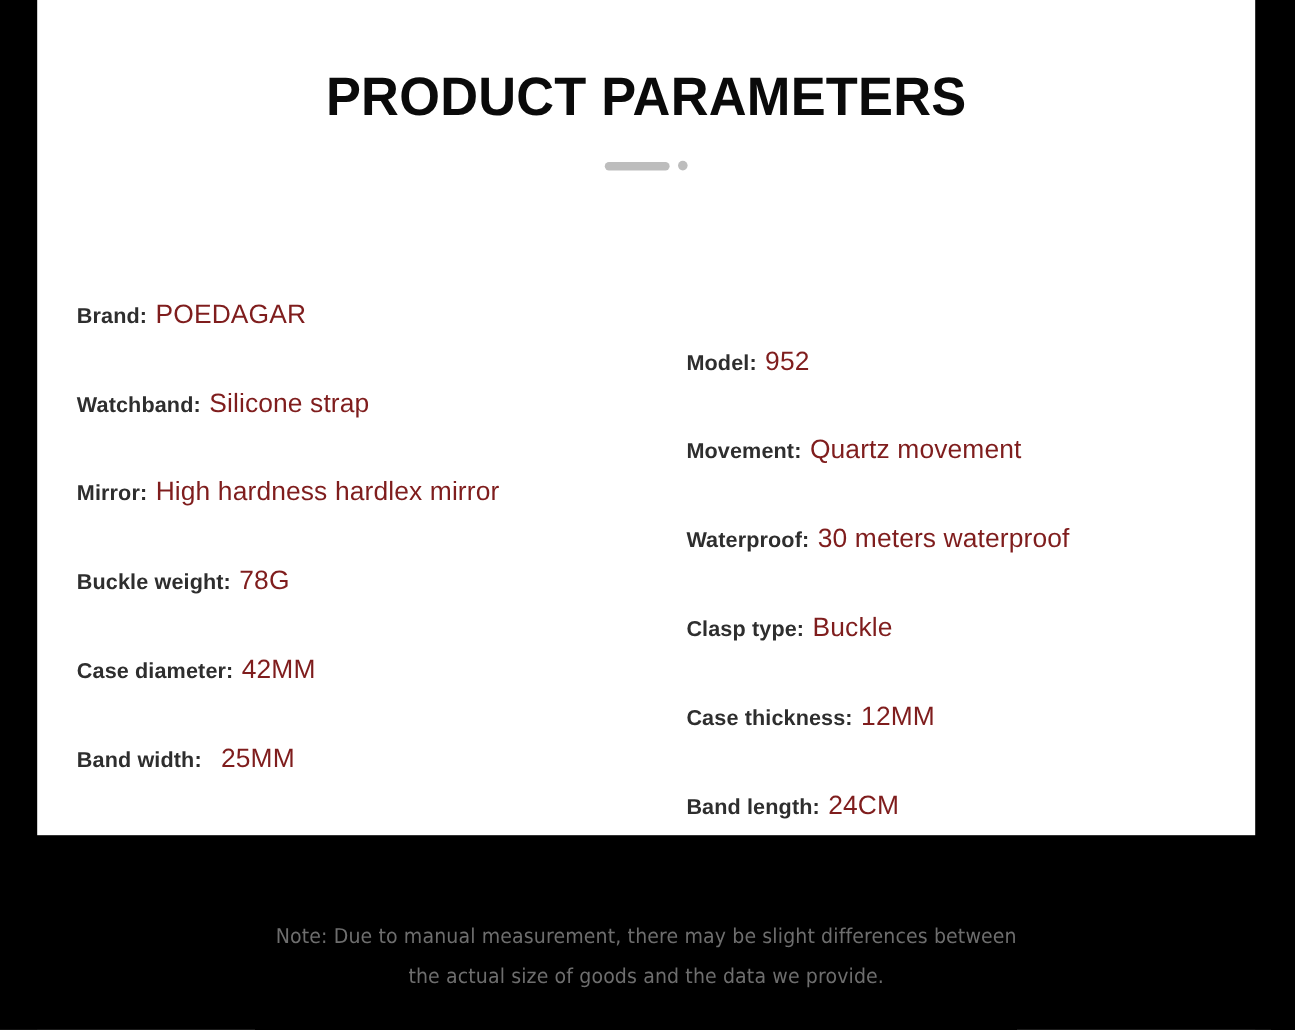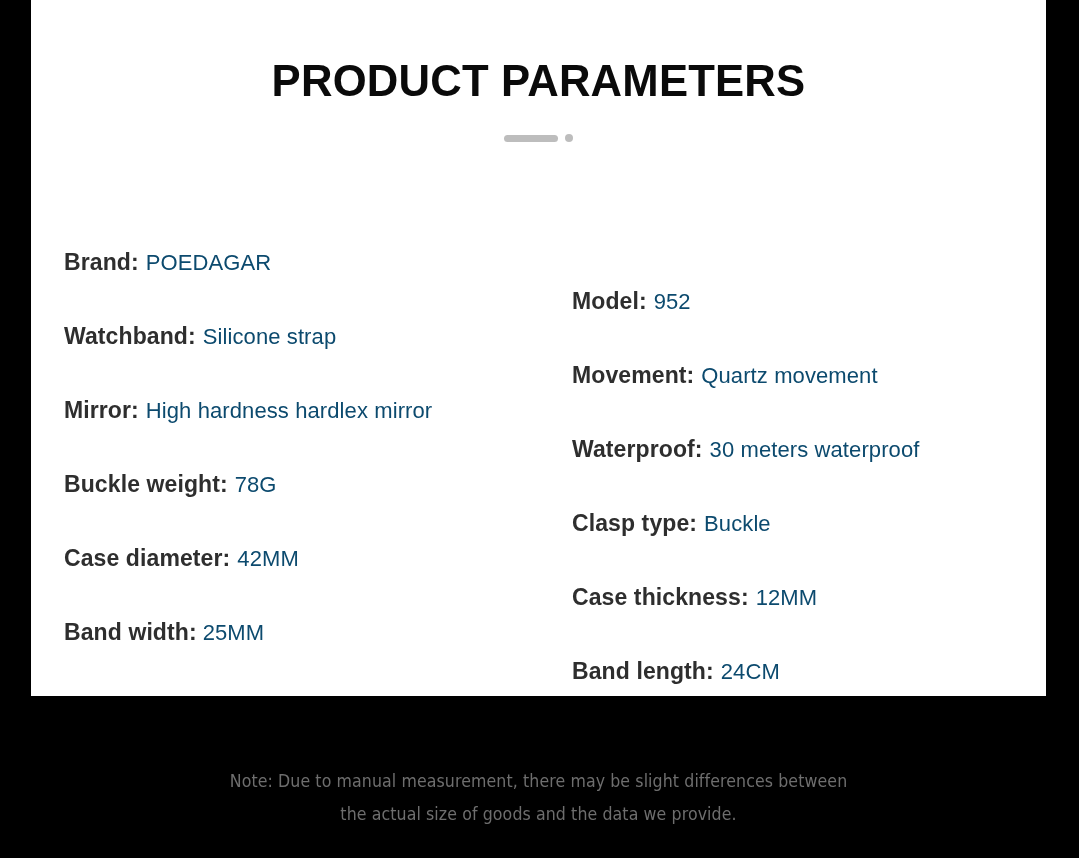--- a/index.html
+++ b/index.html
@@ -94,33 +94,33 @@
   .spec-col.left  { left: 33px;  width: 500px; }
   .spec-col.right { left: 541px; width: 480px; margin-top: 39px; }
 
   .spec-row {
     height: 74px;
     display: flex;
     align-items: baseline;
     white-space: nowrap;
   }
   .spec-label {
-    font-size: 23px;
+    font-size: 18px;
     font-weight: 700;
     color: #2e2e2e;
     letter-spacing: 0.1px;
   }
   .spec-value {
     font-size: 22px;
     font-weight: 400;
-    color: #0c4a6e;
+    color: #7f1d1d;
     margin-left: 7px;
     letter-spacing: 0.1px;
   }
-  .spec-row.tight .spec-value { margin-left: 6px; }
+  .spec-row.tight .spec-value { margin-left: 16px; }
 
   
   #note {
     position: absolute;
     top: 765px;
     left: 0;
     width: 1015px;
     text-align: center;
     color: #6e6e6e;
     font-family: "DejaVu Sans", sans-serif;

